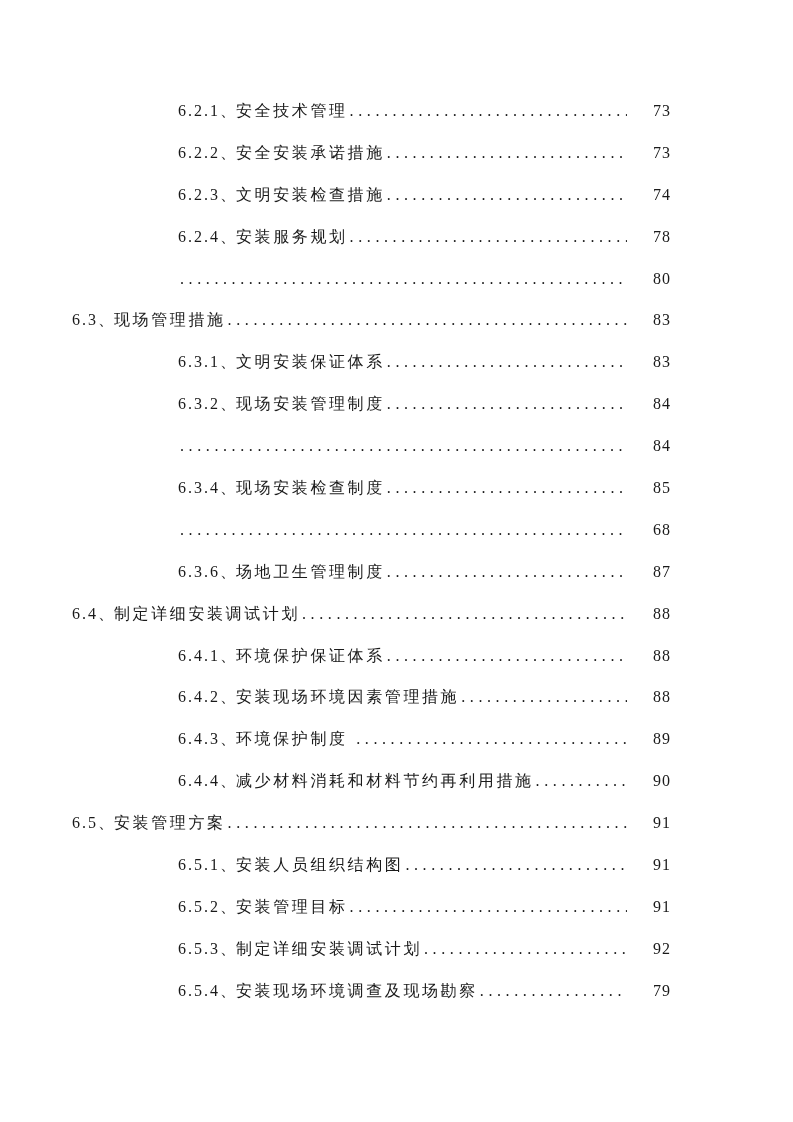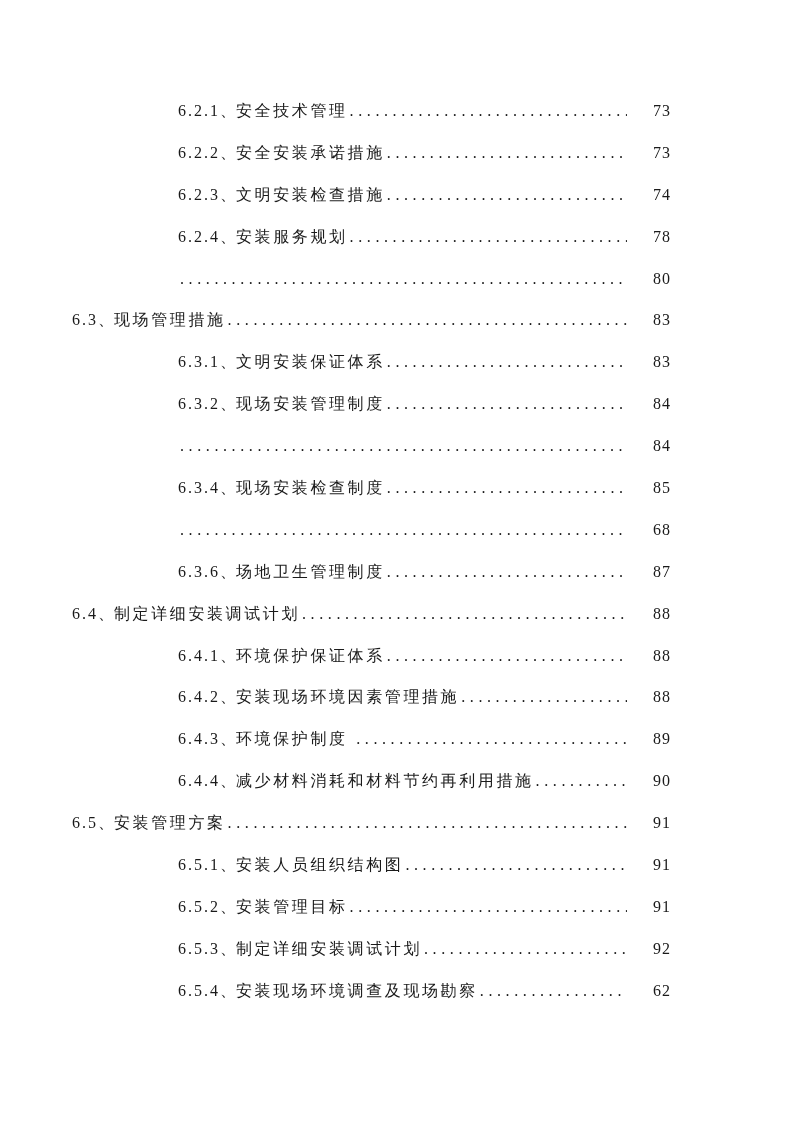--- a/index.html
+++ b/index.html
@@ -196,16 +196,16 @@
 
   <div class="toc-row lvl2">
     <span class="entry-label"><span class="num">6.5.3</span><span class="sep">、</span><span class="title">制定详细安装调试计划</span></span>
     <span class="leader">................................................................................</span>
     <span class="pagenum">92</span>
   </div>
 
   <div class="toc-row lvl2">
     <span class="entry-label"><span class="num">6.5.4</span><span class="sep">、</span><span class="title">安装现场环境调查及现场勘察</span></span>
     <span class="leader">................................................................................</span>
-    <span class="pagenum">62</span>
+    <span class="pagenum">79</span>
   </div>
 </div>
 </div>
 
 </body></html>

